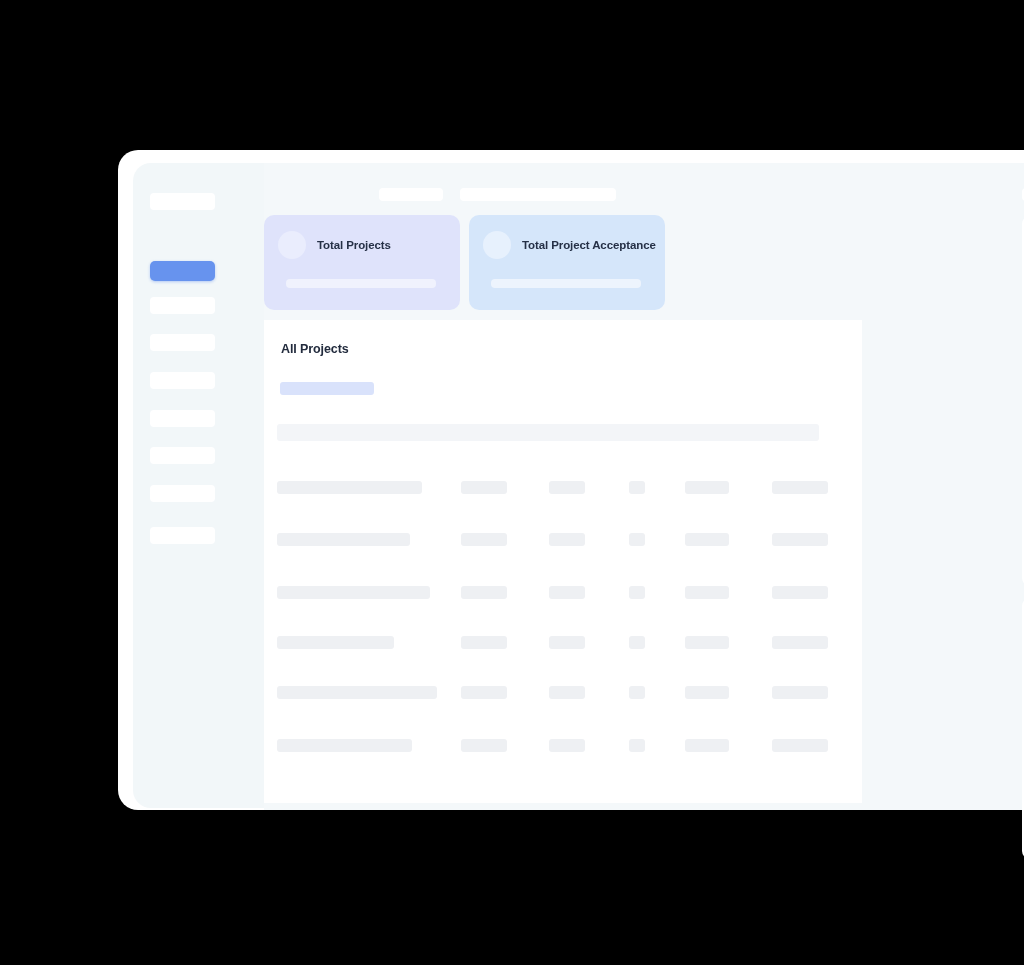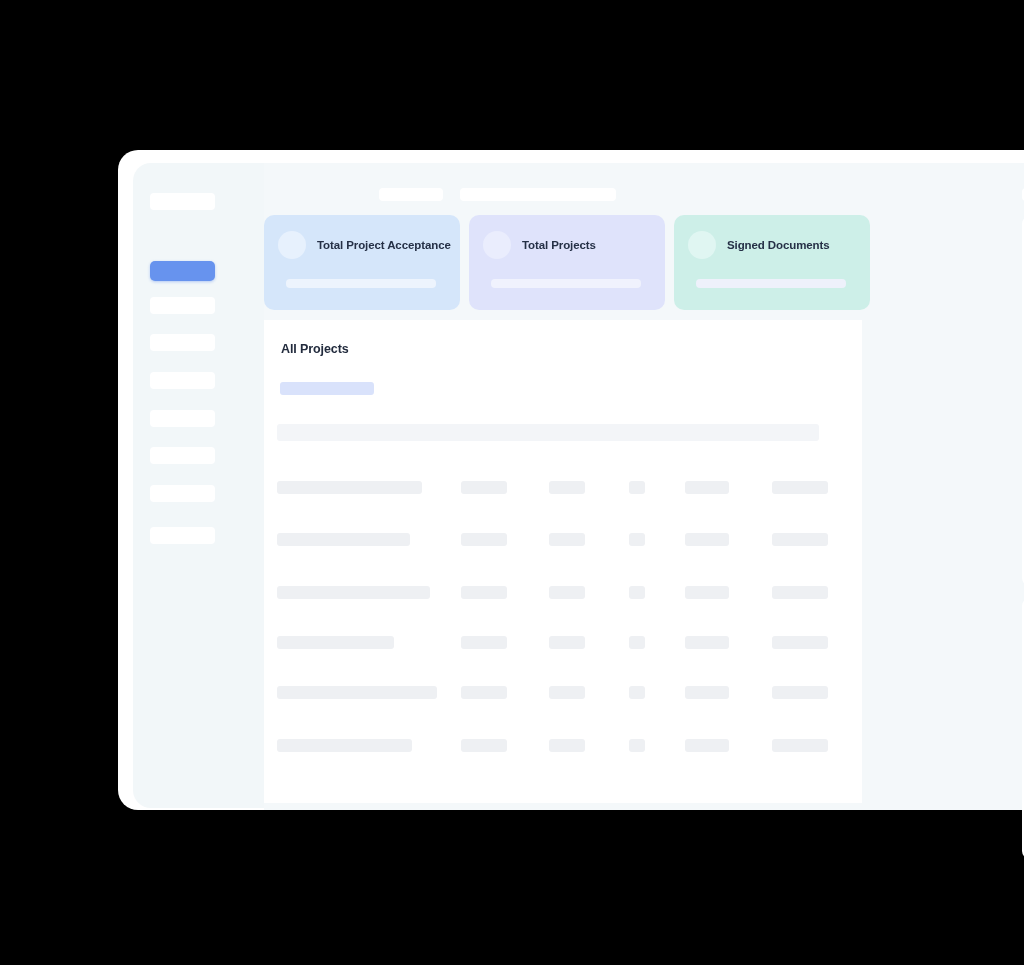--- a/index.html
+++ b/index.html
@@ -206,43 +206,36 @@
     <div class="top-skel" style="left:115px; width:64px;"></div>
     <div class="top-skel" style="left:196px; width:156px;"></div>
     <div class="top-skel" style="left:758px; width:62px;"></div>
 
   </header>
 
   <main class="content">
 
     <section class="stats-row">
 
+      <div class="stat-card" style="background:#dfe3fb;">
+        <div class="stat-head">
+          <div class="stat-dot" style="background:#eaedfd;"></div>
+          <div class="stat-label">Total Projects</div>
+        </div>
+        <div class="stat-bar" style="background:#f0f2fd; width:150px;"></div>
+      </div>
+
       <div class="stat-card" style="background:#d5e6fa;">
         <div class="stat-head">
           <div class="stat-dot" style="background:#e7f1fd;"></div>
           <div class="stat-label">Total Project Acceptance</div>
         </div>
         <div class="stat-bar" style="background:#edf4fd; width:150px;"></div>
       </div>
 
-      <div class="stat-card" style="background:#dfe3fb;">
-        <div class="stat-head">
-          <div class="stat-dot" style="background:#eaedfd;"></div>
-          <div class="stat-label">Total Projects</div>
-        </div>
-        <div class="stat-bar" style="background:#f0f2fd; width:150px;"></div>
-      </div>
-
-      <div class="stat-card" style="background:#cdefe8;">
-        <div class="stat-head">
-          <div class="stat-dot" style="background:#e0f6f2;"></div>
-          <div class="stat-label">Signed Documents</div>
-        </div>
-        <div class="stat-bar" style="background:#eef1fb; width:150px;"></div>
-      </div>
 
     </section>
 
     <section class="panel">
       <div class="panel-title">All Projects</div>
       <div class="tab-pill"></div>
       <div class="table-head"></div>
 
       <div>
         <div class="t-cell" style="left:13px; top:161px; width:145px;"></div>

